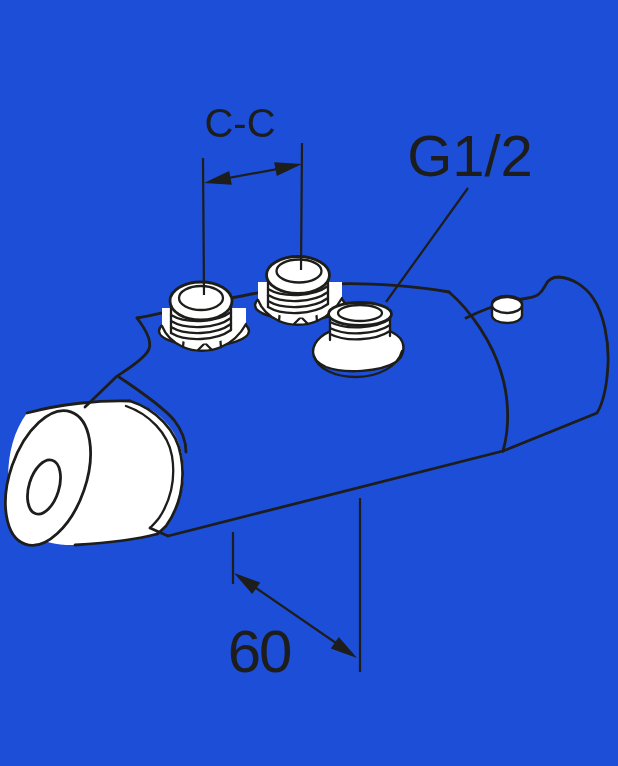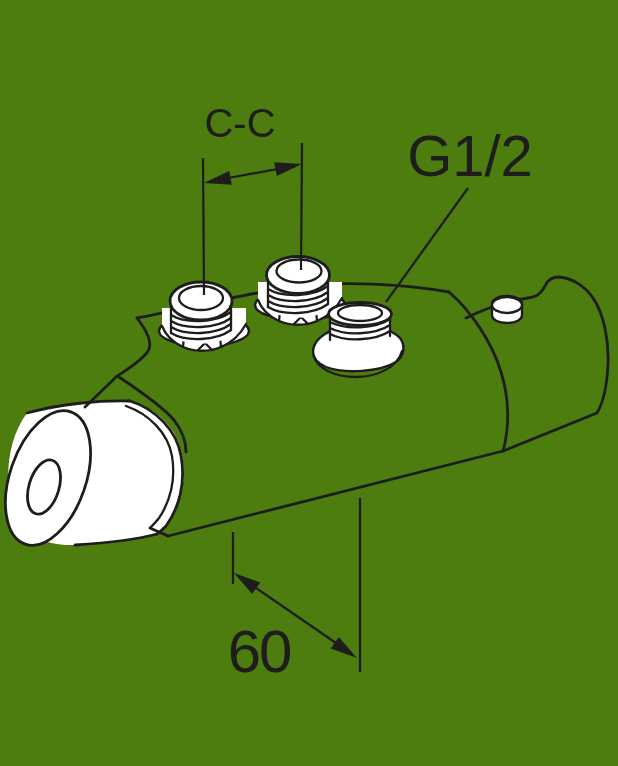--- a/index.html
+++ b/index.html
@@ -4,21 +4,21 @@
 <style>
   html, body {
     margin: 0;
     padding: 0;
     background: #ffffff;
   }
   .canvas {
     position: relative;
     width: 618px;
     height: 766px;
-    background: #4d7c0f;
+    background: #1d4ed8;
     overflow: hidden;
   }
   svg {
     display: block;
     width: 618px;
     height: 766px;
   }
   .stroke {
     fill: none;
     stroke: #1d1d1b;

